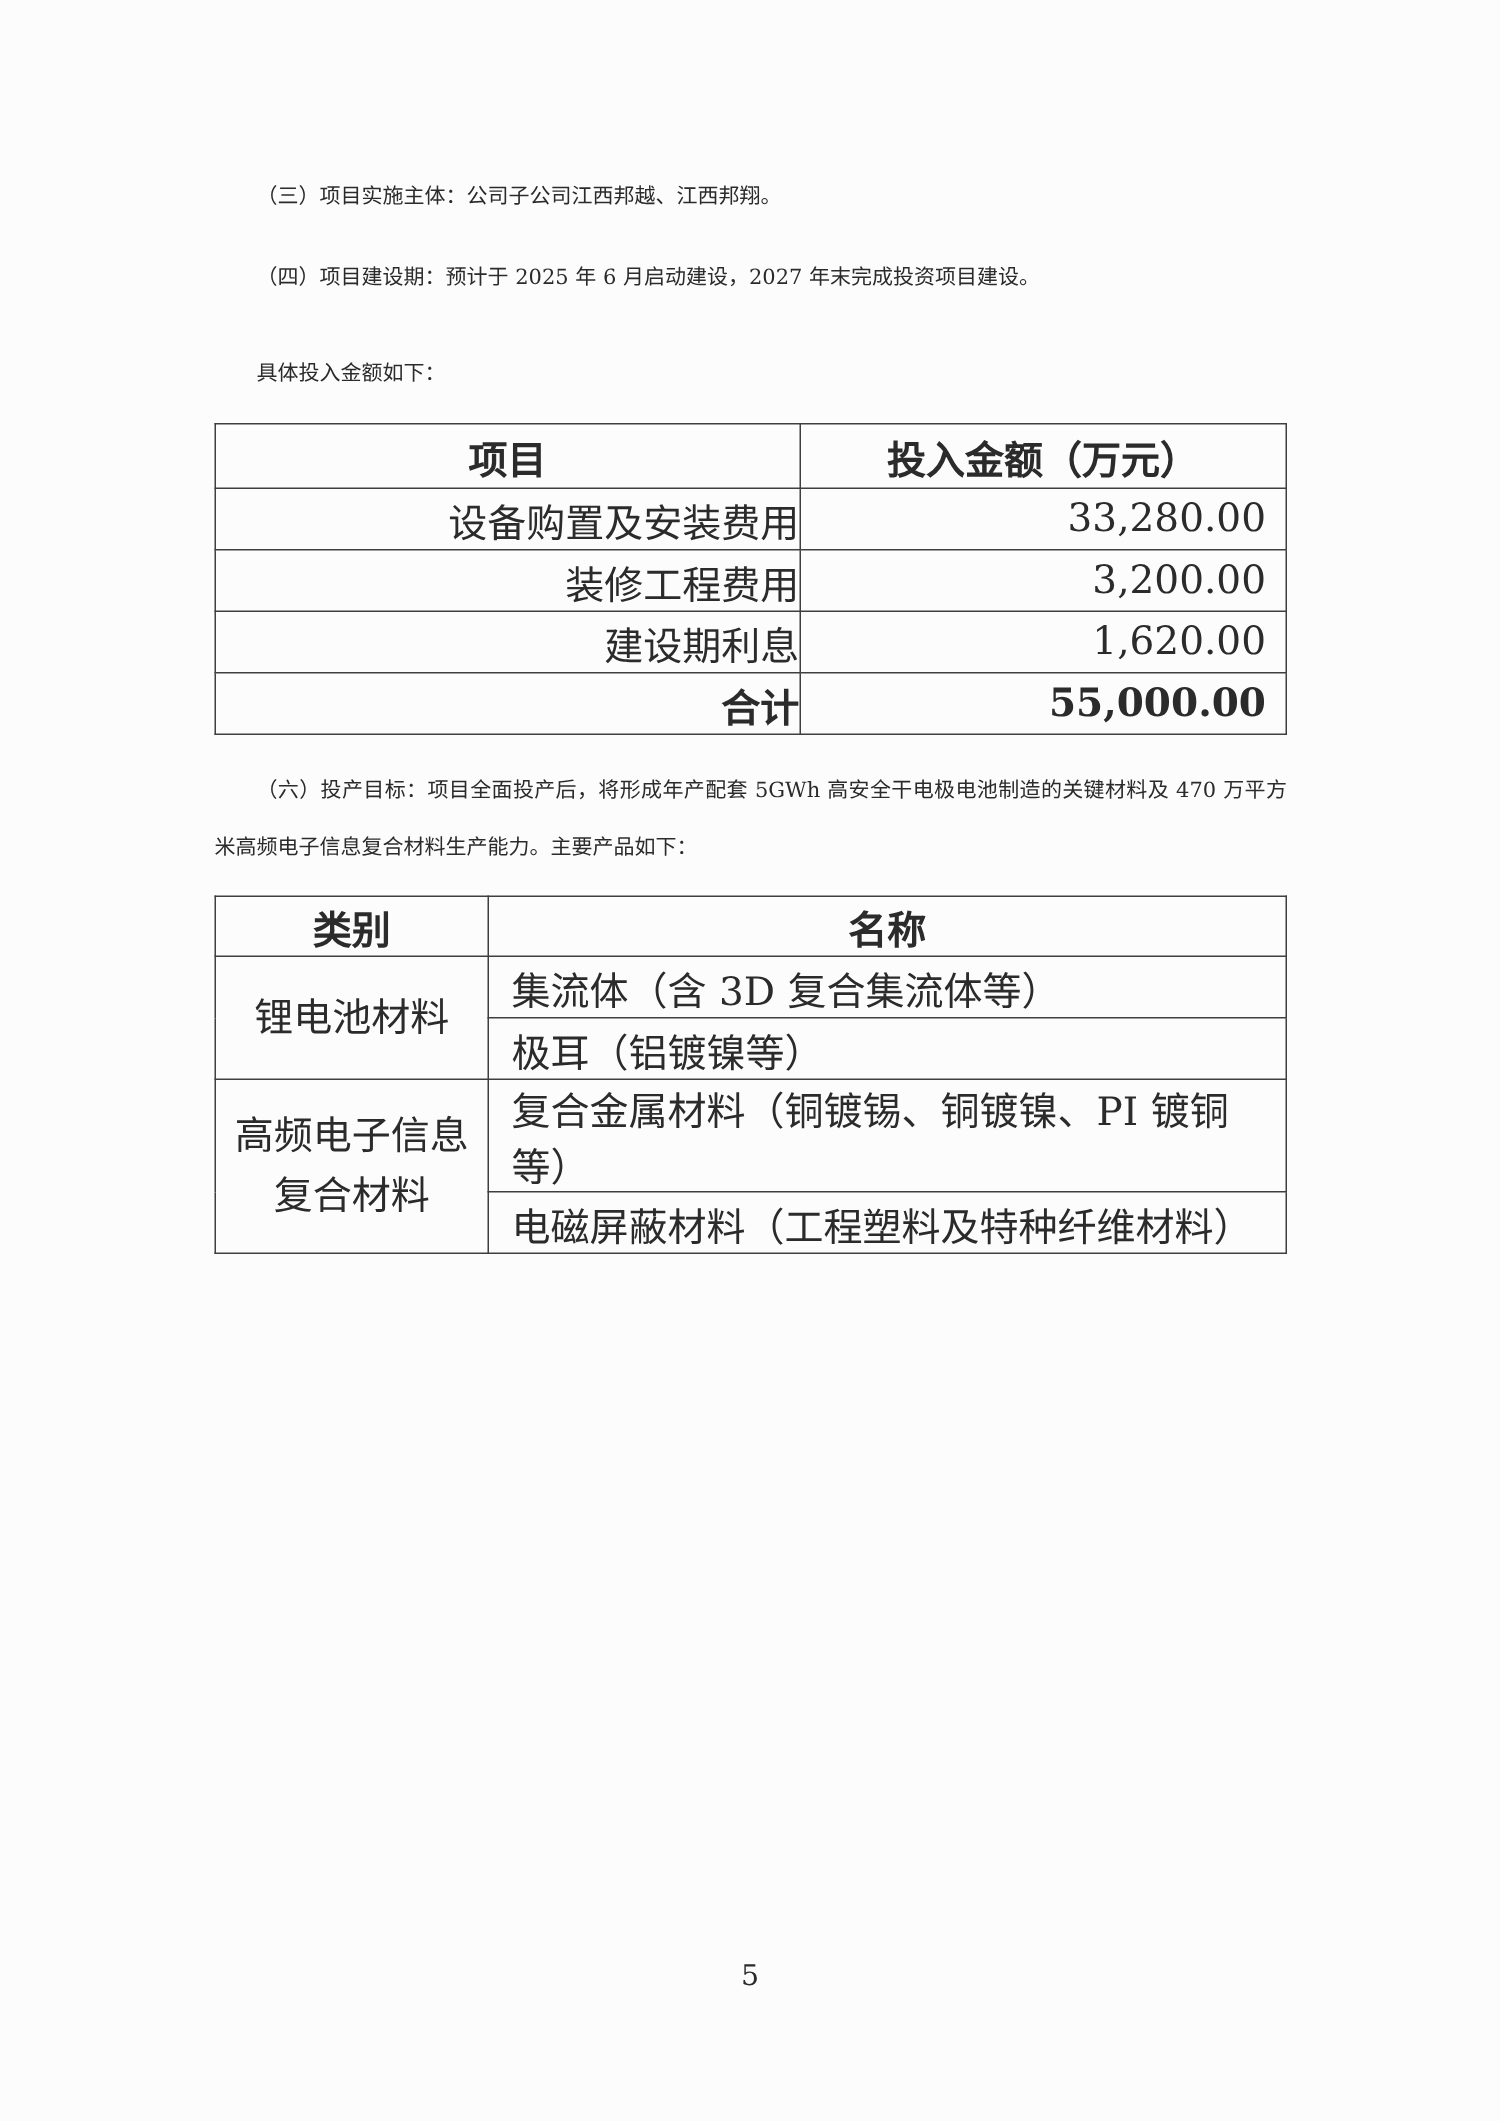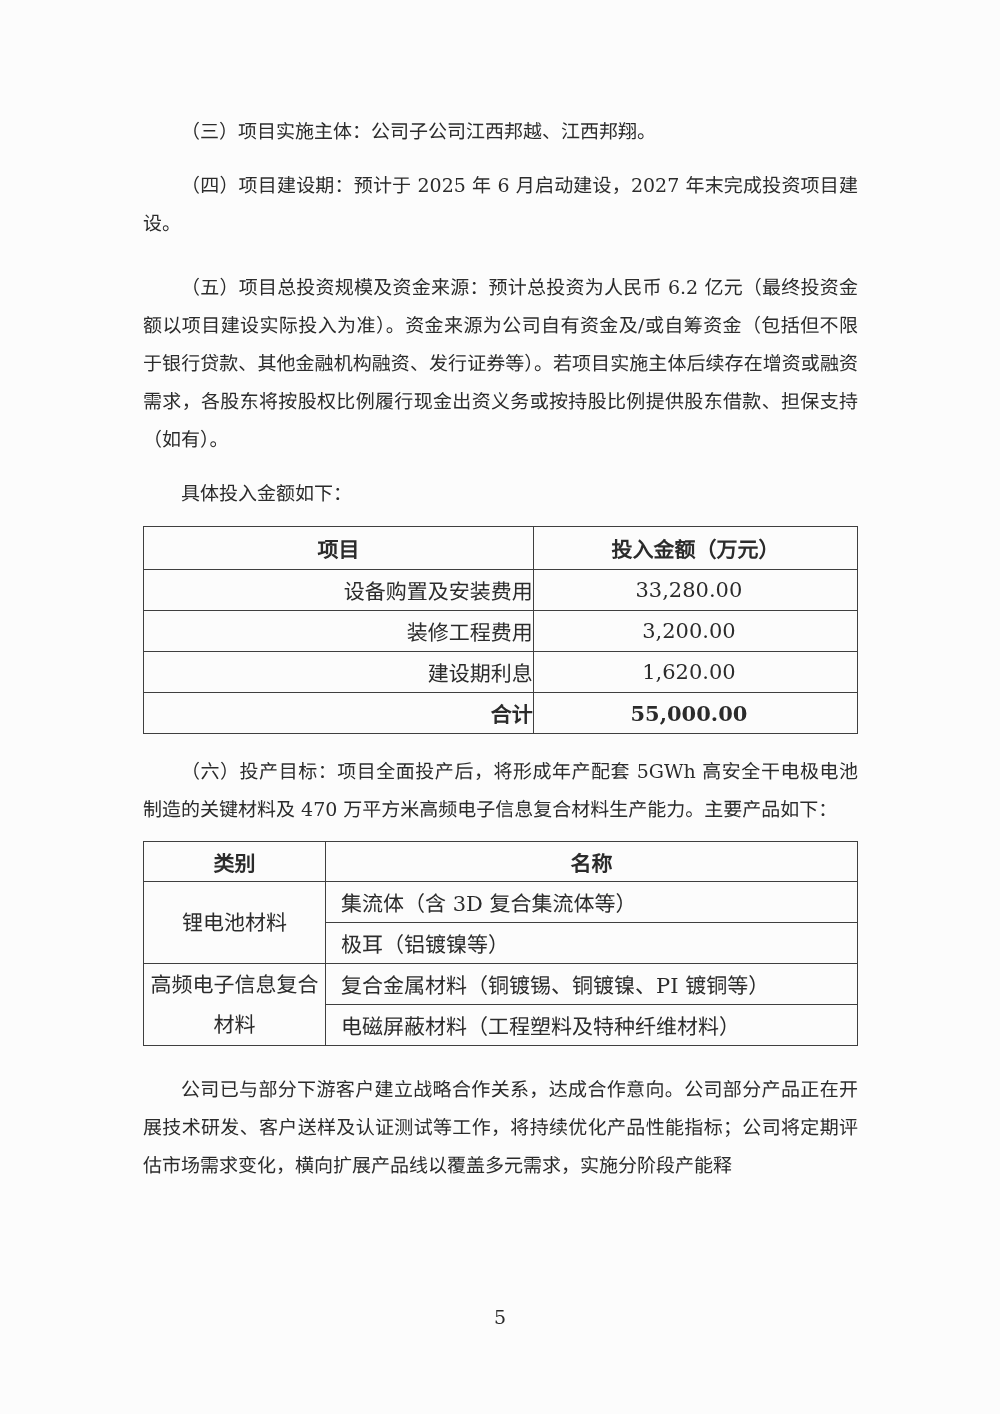--- a/index.html
+++ b/index.html
@@ -15,53 +15,53 @@
     color: #2b2b2b;
     overflow: hidden;
   }
   .content {
     position: absolute;
     left: 143px;
     top: 0;
     width: 715px;
   }
   .para {
-    font-size: 19px;
+    font-size: 14px;
     line-height: 38px;
     text-align: justify;
     text-justify: inter-ideograph;
     text-indent: 2em;
     margin: 0 0 16px 0;
   }
   .para-first { margin-top: 112px; }
   .para-item4 { margin-bottom: 26px; }
   .para-intro { margin-bottom: 14px; }
   .para-item6 { margin-bottom: 13px; }
   .para-closing { margin-bottom: 0; }
 
   table {
     width: 100%;
     border-collapse: collapse;
     table-layout: fixed;
-    font-size: 21px;
+    font-size: 26px;
   }
   .invest-table { margin: 0 0 18px 0; }
   .products-table { margin: 0 0 24px 0; }
   th, td {
     border: 1px solid #3f3f3f;
     padding: 0;
     font-weight: normal;
   }
   th { font-weight: bold; text-align: center; }
   .invest-table th { height: 42px; }
   .invest-table td { height: 40px; }
   .invest-table .col-item { width: 54.6%; }
   .invest-table .col-amount { width: 45.4%; }
   .cell-item { text-align: right; }
-  .cell-amount { text-align: center; padding-right: 13px; }
+  .cell-amount { text-align: right; padding-right: 13px; }
   .row-total td { font-weight: bold; }
 
   .products-table th { height: 39px; }
   .products-table td { height: 40px; }
   .products-table .col-category { width: 25.5%; }
   .products-table .col-name { width: 74.5%; }
   .cell-category {
     text-align: center;
     vertical-align: middle;
     line-height: 40px;
@@ -81,21 +81,20 @@
 </style>
 </head>
 <body>
 
 <div class="content">
 
   <p class="para para-first">（三）项目实施主体：公司子公司江西邦越、江西邦翔。</p>
 
   <p class="para para-item4">（四）项目建设期：预计于 2025 年 6 月启动建设，2027 年末完成投资项目建设。</p>
 
-  <p class="para">（五）项目总投资规模及资金来源：预计总投资为人民币 6.2 亿元（最终投资金额以项目建设实际投入为准）。资金来源为公司自有资金及/或自筹资金（包括但不限于银行贷款、其他金融机构融资、发行证券等）。若项目实施主体后续存在增资或融资需求，各股东将按股权比例履行现金出资义务或按持股比例提供股东借款、担保支持（如有）。</p>
 
   <p class="para para-intro">具体投入金额如下：</p>
 
   <table class="invest-table">
     <colgroup>
       <col class="col-item">
       <col class="col-amount">
     </colgroup>
     <thead>
       <tr>
@@ -147,17 +146,16 @@
       <tr>
         <td class="cell-category" rowspan="2">高频电子信息复合材料</td>
         <td class="cell-name">复合金属材料（铜镀锡、铜镀镍、PI 镀铜等）</td>
       </tr>
       <tr>
         <td class="cell-name">电磁屏蔽材料（工程塑料及特种纤维材料）</td>
       </tr>
     </tbody>
   </table>
 
-  <p class="para para-closing">公司已与部分下游客户建立战略合作关系，达成合作意向。公司部分产品正在开展技术研发、客户送样及认证测试等工作，将持续优化产品性能指标；公司将定期评估市场需求变化，横向扩展产品线以覆盖多元需求，实施分阶段产能释</p>
 
 </div>
 
 <div class="page-number">5</div>
 
 </body></html>

